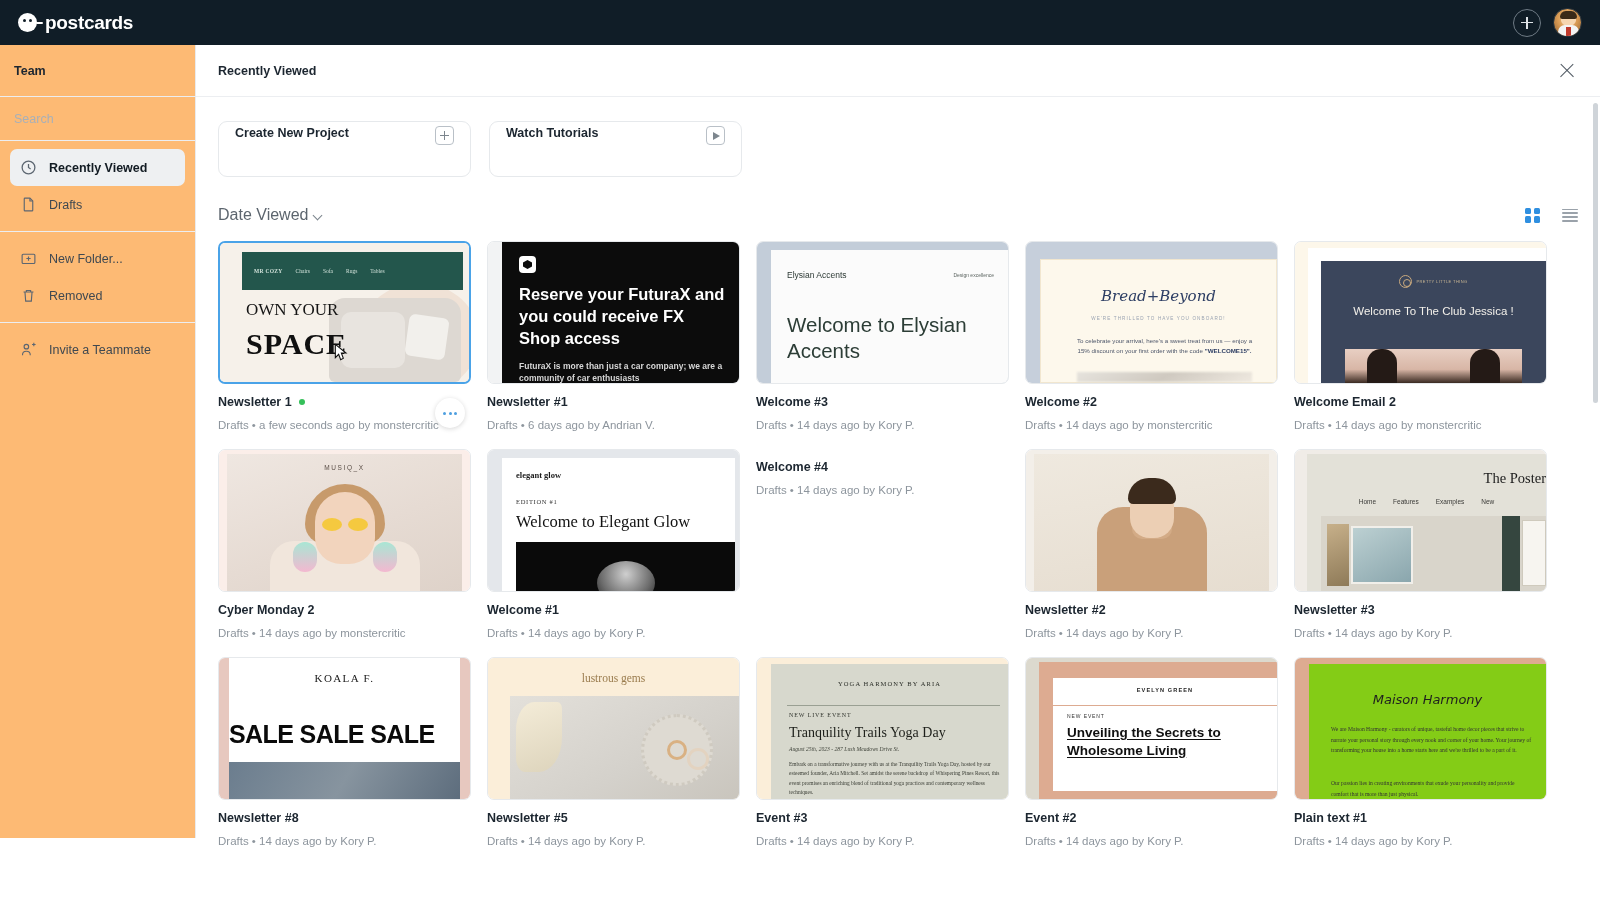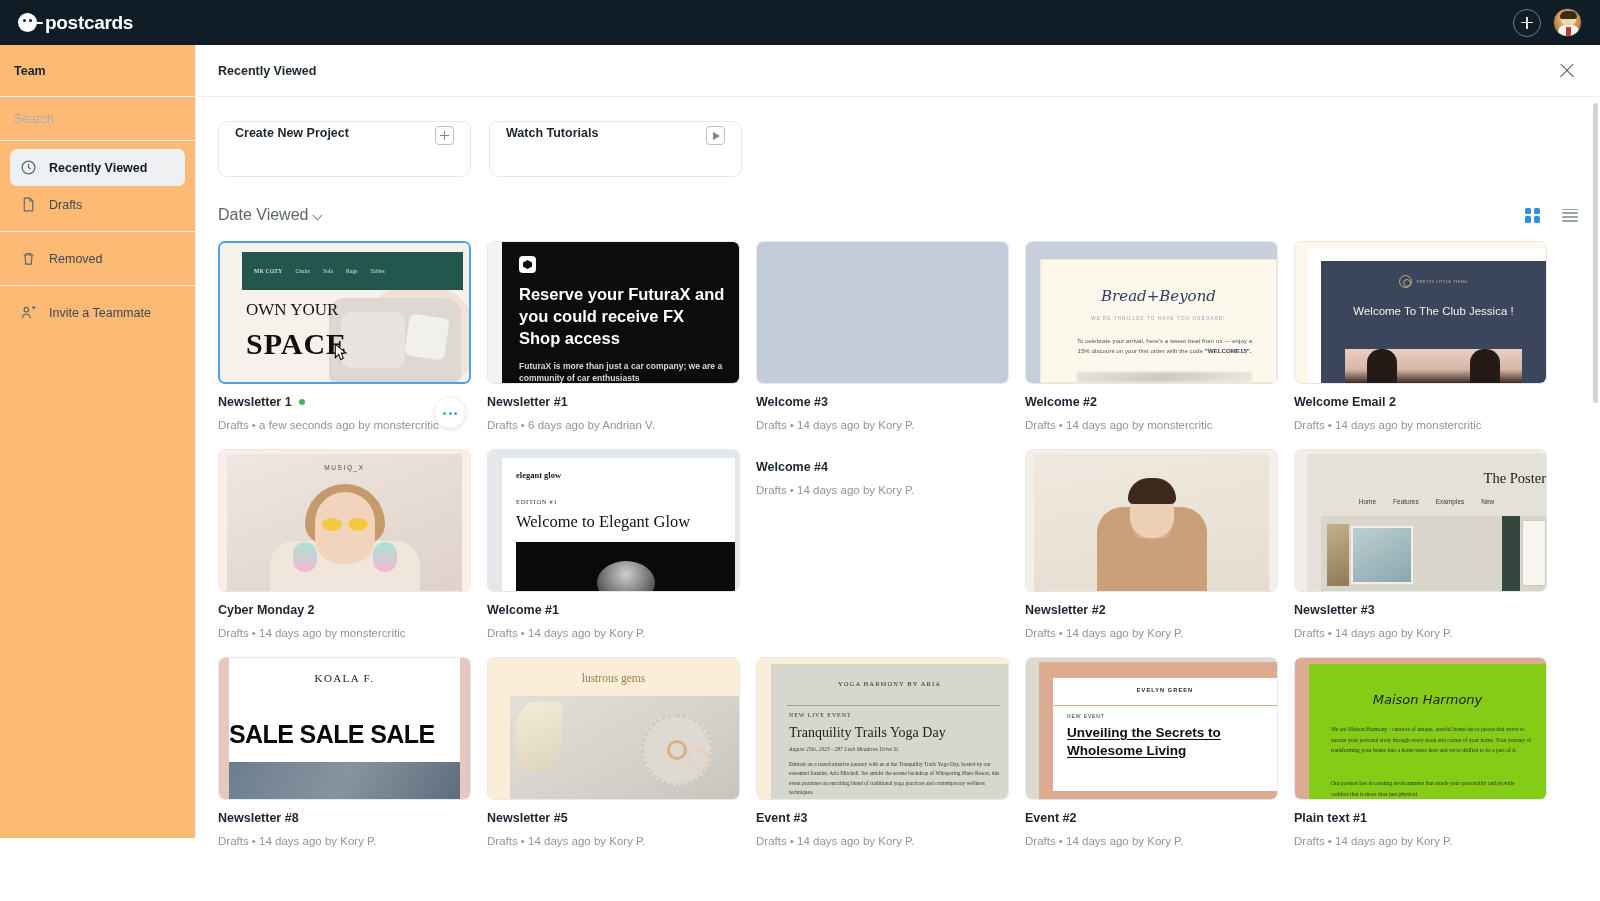--- a/index.html
+++ b/index.html
@@ -526,20 +526,29 @@
         </svg>
       </span>
       <span>Drafts</span>
     </div>
   </div>
 
   <div class="side-group">
     <div class="side-item">
       <span class="side-icon">
         <svg viewBox="0 0 24 24" fill="none" stroke="currentColor" stroke-width="1.6">
+          <rect x="3" y="6" width="18" height="13" rx="1.5"></rect>
+            <path d="M9 12h6M12 9v6"></path>
+        </svg>
+      </span>
+      <span>New Folder...</span>
+    </div>
+    <div class="side-item">
+      <span class="side-icon">
+        <svg viewBox="0 0 24 24" fill="none" stroke="currentColor" stroke-width="1.6">
           <path d="M5 7h14M9 7V5h6v2M7 7l1 13h8l1-13"></path>
         </svg>
       </span>
       <span>Removed</span>
     </div>
   </div>
 
   <div class="side-group">
     <div class="side-item">
       <span class="side-icon">
@@ -642,20 +651,25 @@
         <div class="card-title">
           <span>Newsletter #1</span>
         </div>
         <div class="card-meta">Drafts  •  6 days ago by Andrian V.</div>
       </div>
 
       <div class="card">
         <div class="thumb">
           <div class="t-inner">
             <div class="ely"></div>
+            <div class="ely-card">
+              <div class="ely-brand">Elysian Accents</div>
+              <div class="ely-tag">Design excellence</div>
+              <div class="ely-h">Welcome to Elysian Accents</div>
+            </div>
           </div>
         </div>
         <div class="card-title">
           <span>Welcome #3</span>
         </div>
         <div class="card-meta">Drafts  •  14 days ago by Kory P.</div>
       </div>
 
       <div class="card">
         <div class="thumb">

